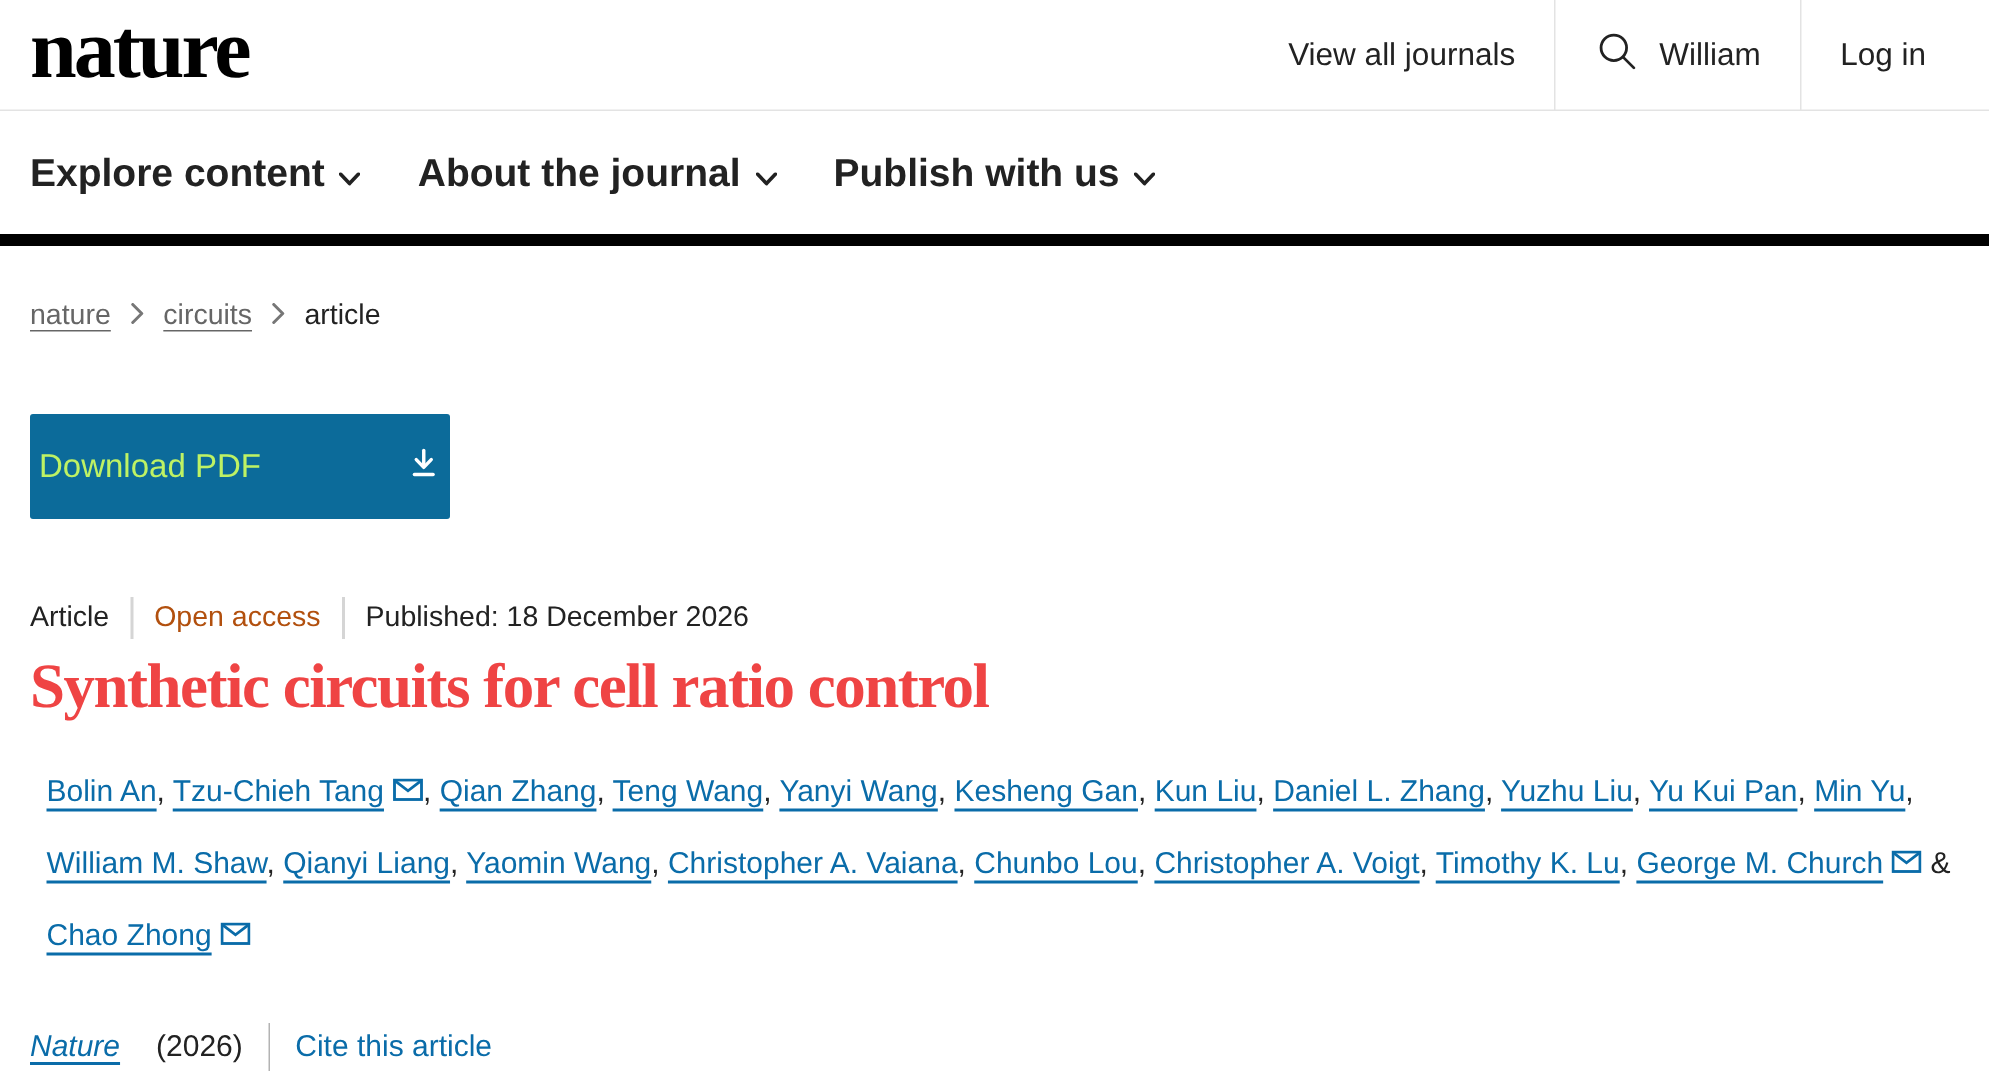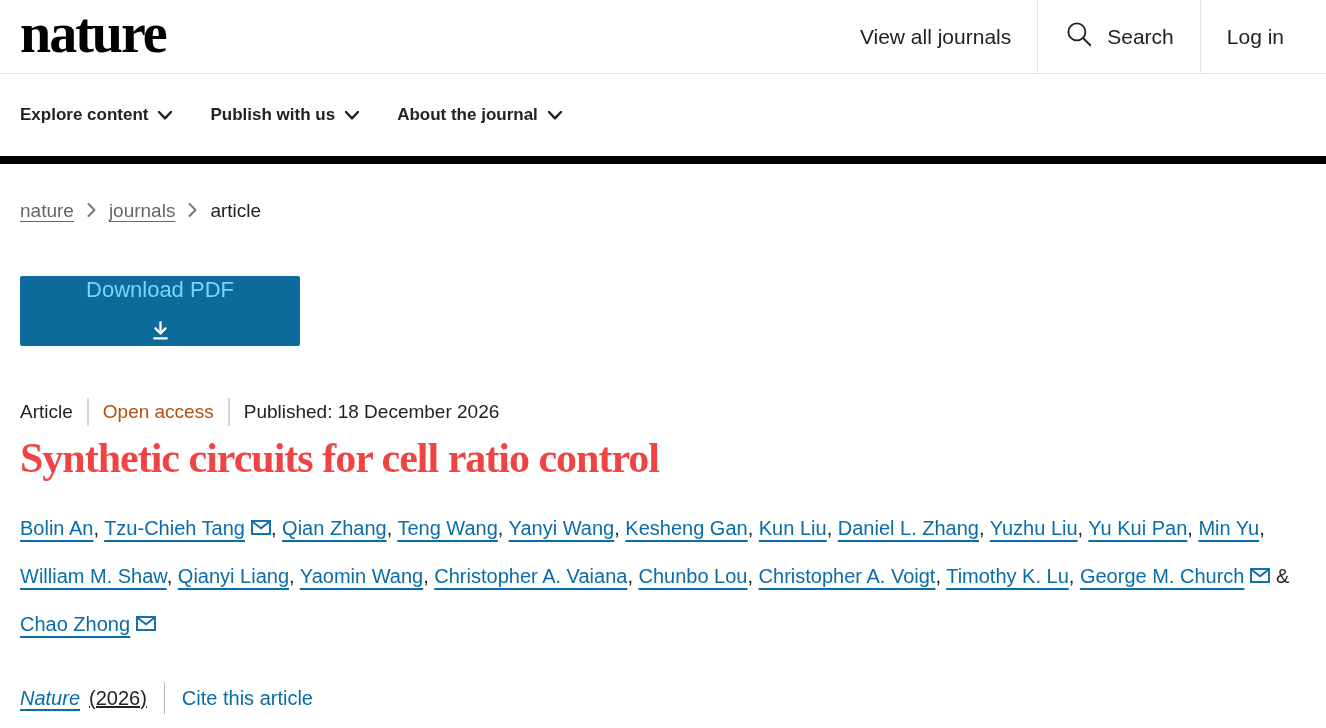--- a/index.html
+++ b/index.html
@@ -33,71 +33,71 @@
     display:flex;align-items:center;font-size:21px;color:var(--text-dark);
     padding:0 26px;cursor:pointer;text-decoration:none;gap:13px;
   }
   .hlink.login{padding-right:42px;}
   .vdiv{width:1px;background:var(--divider-gray);height:74px;}
   
   .site-nav{
     height:82px;display:flex;align-items:center;gap:38px;padding-left:20px;
   }
   .nav-item{
-    display:flex;align-items:center;gap:10px;font-size:17px;font-weight:700;
+    display:flex;align-items:center;gap:10px;font-size:26px;font-weight:700;
     color:var(--text-dark);cursor:pointer;text-decoration:none;
   }
   .black-bar{height:8px;background:var(--bar-black);width:100%;}
   
   .content{padding:0 20px;}
   .breadcrumb{
     margin-top:36px;display:flex;align-items:center;gap:13px;
     font-size:19px;color:var(--muted-gray);
   }
   .crumb-link{
     color:var(--muted-gray);text-decoration:underline;
     text-underline-offset:4px;cursor:pointer;
   }
   .crumb-current{color:var(--text-dark);}
   .download-btn{
     margin-top:54px;width:280px;height:70px;background:var(--button-blue);
-    color:#7dd3fc;font-size:22px;border:none;border-radius:2px;
-    display:flex;align-items:center;justify-content:flex-start;gap:16px;
-    cursor:pointer;font-family:inherit;flex-direction:column;
+    color:#bef264;font-size:22px;border:none;border-radius:2px;
+    display:flex;align-items:center;justify-content:space-between;gap:16px;
+    cursor:pointer;font-family:inherit;
   }
   .meta{
     margin-top:52px;display:flex;align-items:center;gap:14px;font-size:19px;
   }
   .meta-sep{width:2px;height:28px;background:#d5d5d5;}
   .open-access{
     color:var(--open-access);
     text-underline-offset:4px;cursor:pointer;
   }
   .title{
     font-family:"Liberation Serif", serif;font-weight:700;font-size:42px;
     letter-spacing:-1px;color:#ef4444;margin:8px 0 0 0;line-height:1.15;
   }
   .authors{
-    margin:22px 0 0 0;font-size:20px;line-height:48px;max-width:1286px;
+    margin:22px 0 0 11px;font-size:20px;line-height:48px;max-width:1286px;
   }
   .author-link{
     color:var(--link-blue);text-decoration:underline;
     text-underline-offset:5px;text-decoration-thickness:1.5px;cursor:pointer;
   }
   .author-sep{color:var(--text-dark);}
   .email-icon{display:inline-block;margin-left:6px;cursor:pointer;}
   .email-icon svg{vertical-align:baseline;}
   .cite-row{
     margin-top:34px;display:flex;align-items:center;font-size:20px;
   }
   .journal-link{
     font-style:italic;color:var(--link-blue);text-decoration:underline;
     text-underline-offset:4px;cursor:pointer;
   }
-  .journal-year{margin-left:9px;color:var(--text-dark);text-decoration:underline;}
+  .journal-year{margin-left:24px;color:var(--text-dark);}
   .cite-sep{width:1px;height:32px;background:#b3b3b3;margin:0 17px;}
   .cite-link{
     color:var(--link-blue);
     text-underline-offset:4px;cursor:pointer;
   }
 </style>
 </head>
 <body>
 
 <header class="site-header">
@@ -105,66 +105,66 @@
   <div class="header-right">
     <a class="hlink">View all journals</a>
     <div class="vdiv"></div>
     <a class="hlink">
       <span>
         <svg width="30" height="30" viewBox="0 0 24 24" fill="none" stroke="#222" stroke-width="1.5" stroke-linecap="round">
           <circle cx="10.3" cy="10.3" r="6.8"></circle>
           <line x1="15.4" y1="15.4" x2="21" y2="21"></line>
         </svg>
       </span>
-      <span>Search</span>
+      <span>William</span>
     </a>
     <div class="vdiv"></div>
     <a class="hlink login">Log in</a>
   </div>
 </header>
 
 <nav class="site-nav">
   <a class="nav-item">
     <span>Explore content</span>
     <span>
       <svg width="14" height="9" viewBox="0 0 14 9" fill="none" stroke="#222" stroke-width="2.4" stroke-linecap="round" stroke-linejoin="round">
           <polyline points="1,1 7,7.4 13,1"></polyline>
         </svg>
     </span>
   </a>
   <a class="nav-item">
-    <span>Publish with us</span>
+    <span>About the journal</span>
     <span>
       <svg width="14" height="9" viewBox="0 0 14 9" fill="none" stroke="#222" stroke-width="2.4" stroke-linecap="round" stroke-linejoin="round">
           <polyline points="1,1 7,7.4 13,1"></polyline>
         </svg>
     </span>
   </a>
   <a class="nav-item">
-    <span>About the journal</span>
+    <span>Publish with us</span>
     <span>
       <svg width="14" height="9" viewBox="0 0 14 9" fill="none" stroke="#222" stroke-width="2.4" stroke-linecap="round" stroke-linejoin="round">
           <polyline points="1,1 7,7.4 13,1"></polyline>
         </svg>
     </span>
   </a>
 </nav>
 
 <div class="black-bar"></div>
 
 <main class="content">
 
   <div class="breadcrumb">
     <a class="crumb-link">nature</a>
     <span>
       <svg width="9" height="14" viewBox="0 0 9 14" fill="none" stroke="#777" stroke-width="2" stroke-linecap="round" stroke-linejoin="round">
           <polyline points="1.5,1 7.5,7 1.5,13"></polyline>
         </svg>
     </span>
-    <a class="crumb-link">journals</a>
+    <a class="crumb-link">circuits</a>
     <span>
       <svg width="9" height="14" viewBox="0 0 9 14" fill="none" stroke="#777" stroke-width="2" stroke-linecap="round" stroke-linejoin="round">
           <polyline points="1.5,1 7.5,7 1.5,13"></polyline>
         </svg>
     </span>
     <span class="crumb-current">article</span>
   </div>
 
   <button class="download-btn">
     <span>Download PDF</span>

